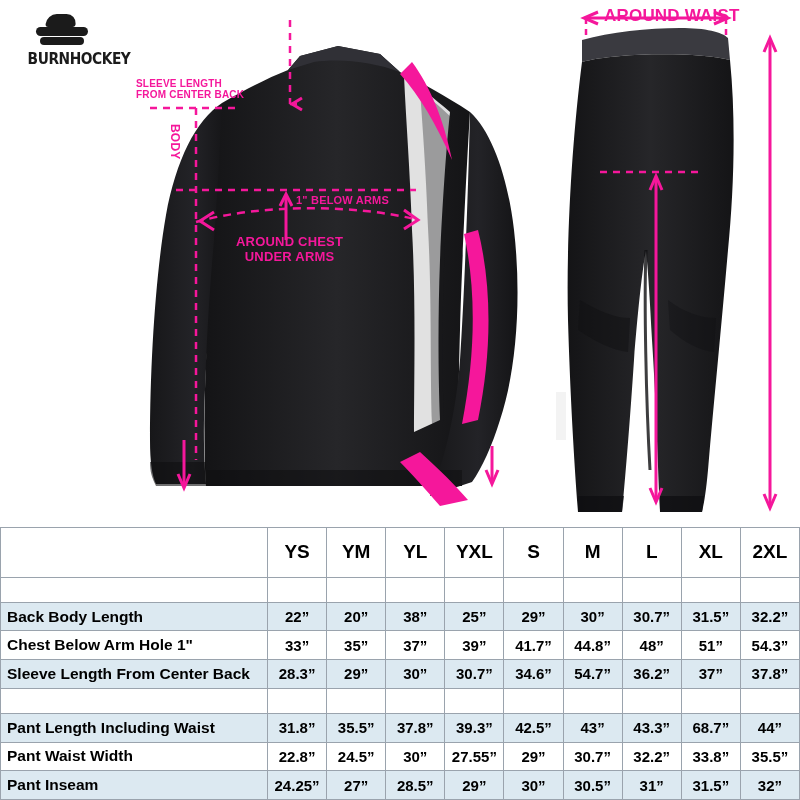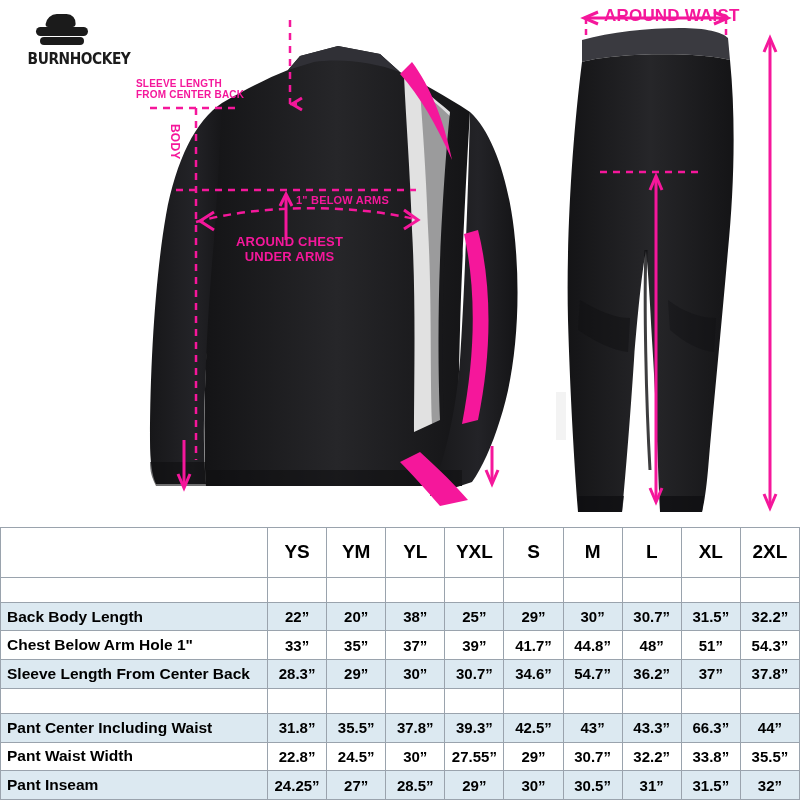--- a/index.html
+++ b/index.html
@@ -361,29 +361,29 @@
         <td class="plain"></td>
         <td class="plain"></td>
         <td class="plain"></td>
         <td class="plain"></td>
         <td class="plain"></td>
         <td class="plain"></td>
         <td class="plain"></td>
       </tr>
 
       <tr class="datarow">
-        <td class="shade rowlabel">Pant Center Including Waist</td>
+        <td class="shade rowlabel">Pant Length Including Waist</td>
         <td class="shade">31.8”</td>
         <td class="shade">35.5”</td>
         <td class="shade">37.8”</td>
         <td class="shade">39.3”</td>
         <td class="shade">42.5”</td>
         <td class="shade">43”</td>
         <td class="shade">43.3”</td>
-        <td class="shade">66.3”</td>
+        <td class="shade">68.7”</td>
         <td class="shade">44”</td>
       </tr>
 
       <tr class="datarow">
         <td class="plain rowlabel">Pant Waist Width</td>
         <td class="plain">22.8”</td>
         <td class="plain">24.5”</td>
         <td class="plain">30”</td>
         <td class="plain">27.55”</td>
         <td class="plain">29”</td>

